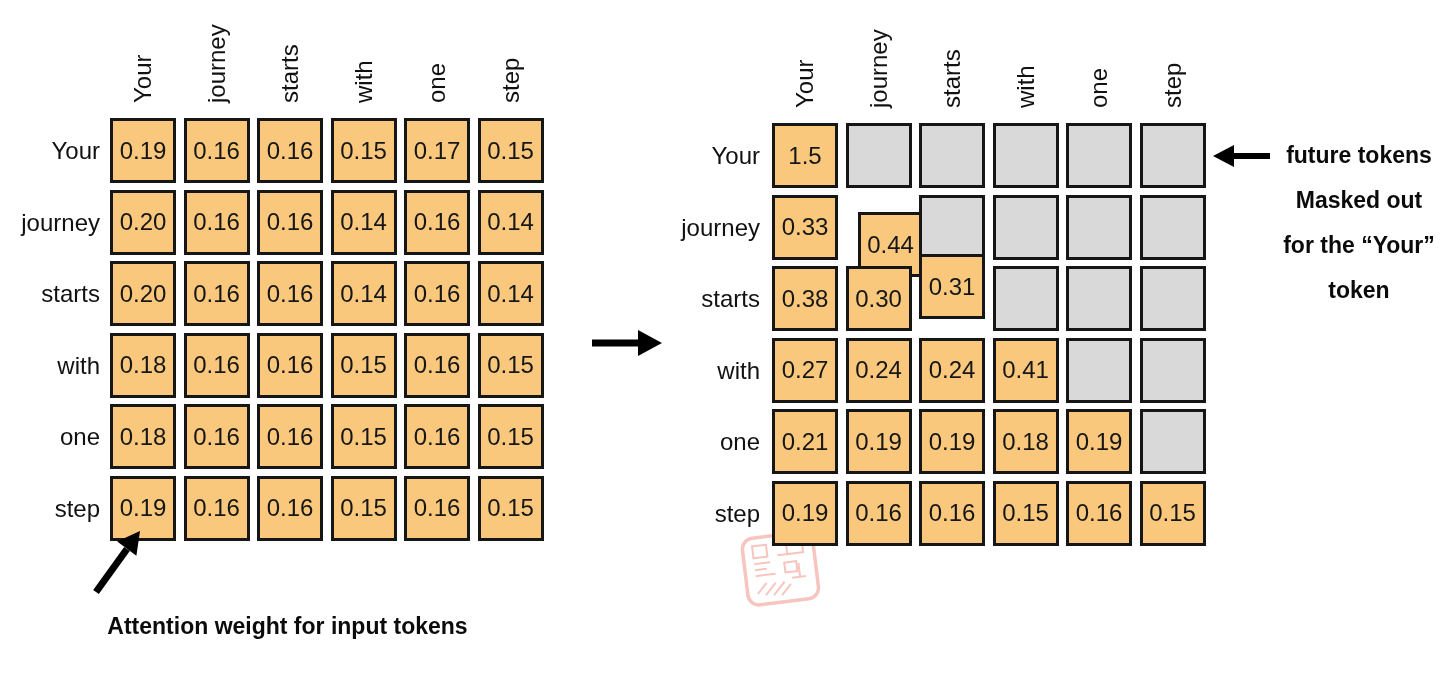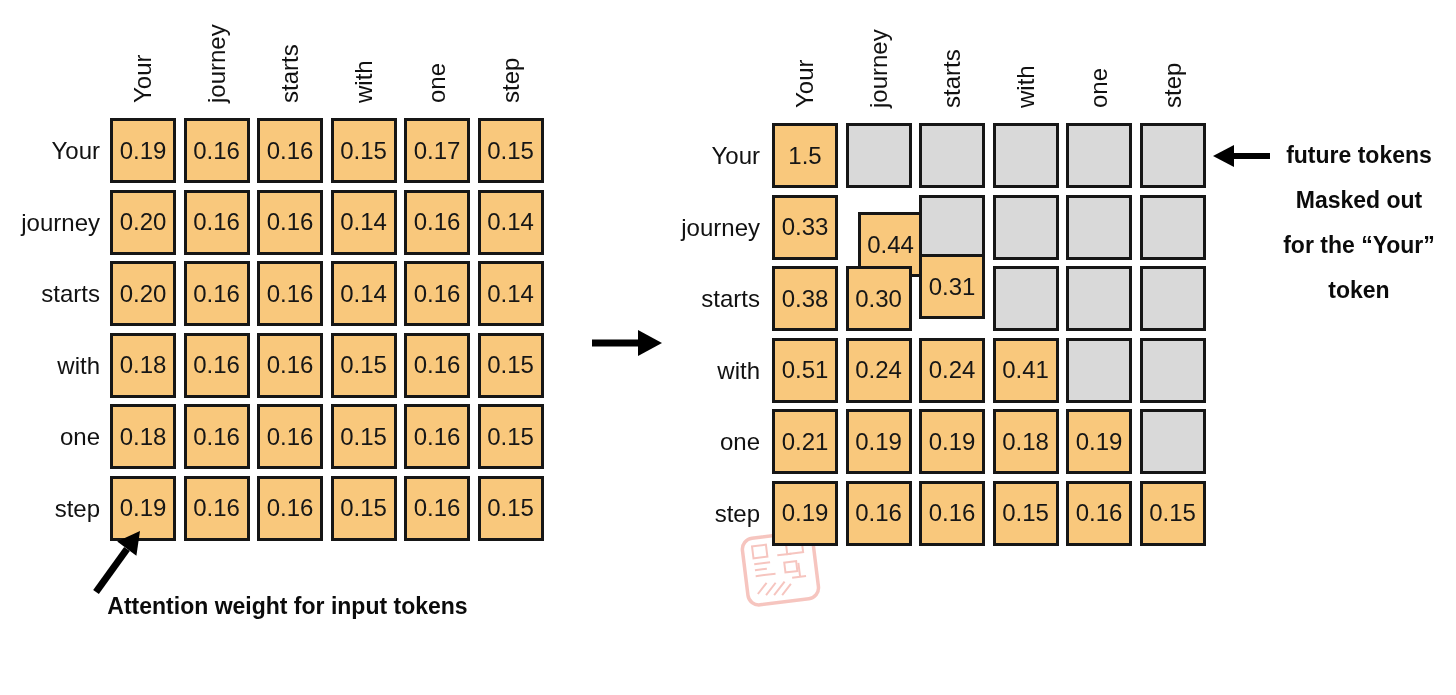--- a/index.html
+++ b/index.html
@@ -51,21 +51,21 @@
   .cell.masked { background: var(--masked-fill, #D9D9D9); }
   .annotation {
     position: absolute;
     font-weight: 700;
     font-size: 23px;
     line-height: 44px;
     text-align: center;
     color: #0b0b0b;
     z-index: 3;
   }
-  #annotation-left  { left: 35px;  top: 584px; width: 505px; }
+  #annotation-left  { left: 35px;  top: 604px; width: 505px; }
   #annotation-right { left: 1262px; top: 133px; width: 194px; line-height: 45px; }
   #watermark-text {
     position: absolute;
     left: 820px;
     top: 564px;
     height: 28px;
     line-height: 28px;
     font-size: 23px;
     font-weight: 700;
     letter-spacing: 0.5px;
@@ -163,21 +163,21 @@
       <div class="cell masked" style="left: 1066px; top: 194.5px;"></div>
       <div class="cell masked" style="left: 1139.5px; top: 194.5px;"></div>
       <div class="row-label" style="left: 630px; width: 130px; top: 266px;">starts</div>
       <div class="cell" style="left: 772px; top: 266px;">0.38</div>
       <div class="cell" style="left: 845.5px; top: 266px;">0.30</div>
       <div class="cell" style="left: 919px; top: 254px;">0.31</div>
       <div class="cell masked" style="left: 992.5px; top: 266px;"></div>
       <div class="cell masked" style="left: 1066px; top: 266px;"></div>
       <div class="cell masked" style="left: 1139.5px; top: 266px;"></div>
       <div class="row-label" style="left: 630px; width: 130px; top: 337.5px;">with</div>
-      <div class="cell" style="left: 772px; top: 337.5px;">0.51</div>
+      <div class="cell" style="left: 772px; top: 337.5px;">0.27</div>
       <div class="cell" style="left: 845.5px; top: 337.5px;">0.24</div>
       <div class="cell" style="left: 919px; top: 337.5px;">0.24</div>
       <div class="cell" style="left: 992.5px; top: 337.5px;">0.41</div>
       <div class="cell masked" style="left: 1066px; top: 337.5px;"></div>
       <div class="cell masked" style="left: 1139.5px; top: 337.5px;"></div>
       <div class="row-label" style="left: 630px; width: 130px; top: 409px;">one</div>
       <div class="cell" style="left: 772px; top: 409px;">0.21</div>
       <div class="cell" style="left: 845.5px; top: 409px;">0.19</div>
       <div class="cell" style="left: 919px; top: 409px;">0.19</div>
       <div class="cell" style="left: 992.5px; top: 409px;">0.18</div>

